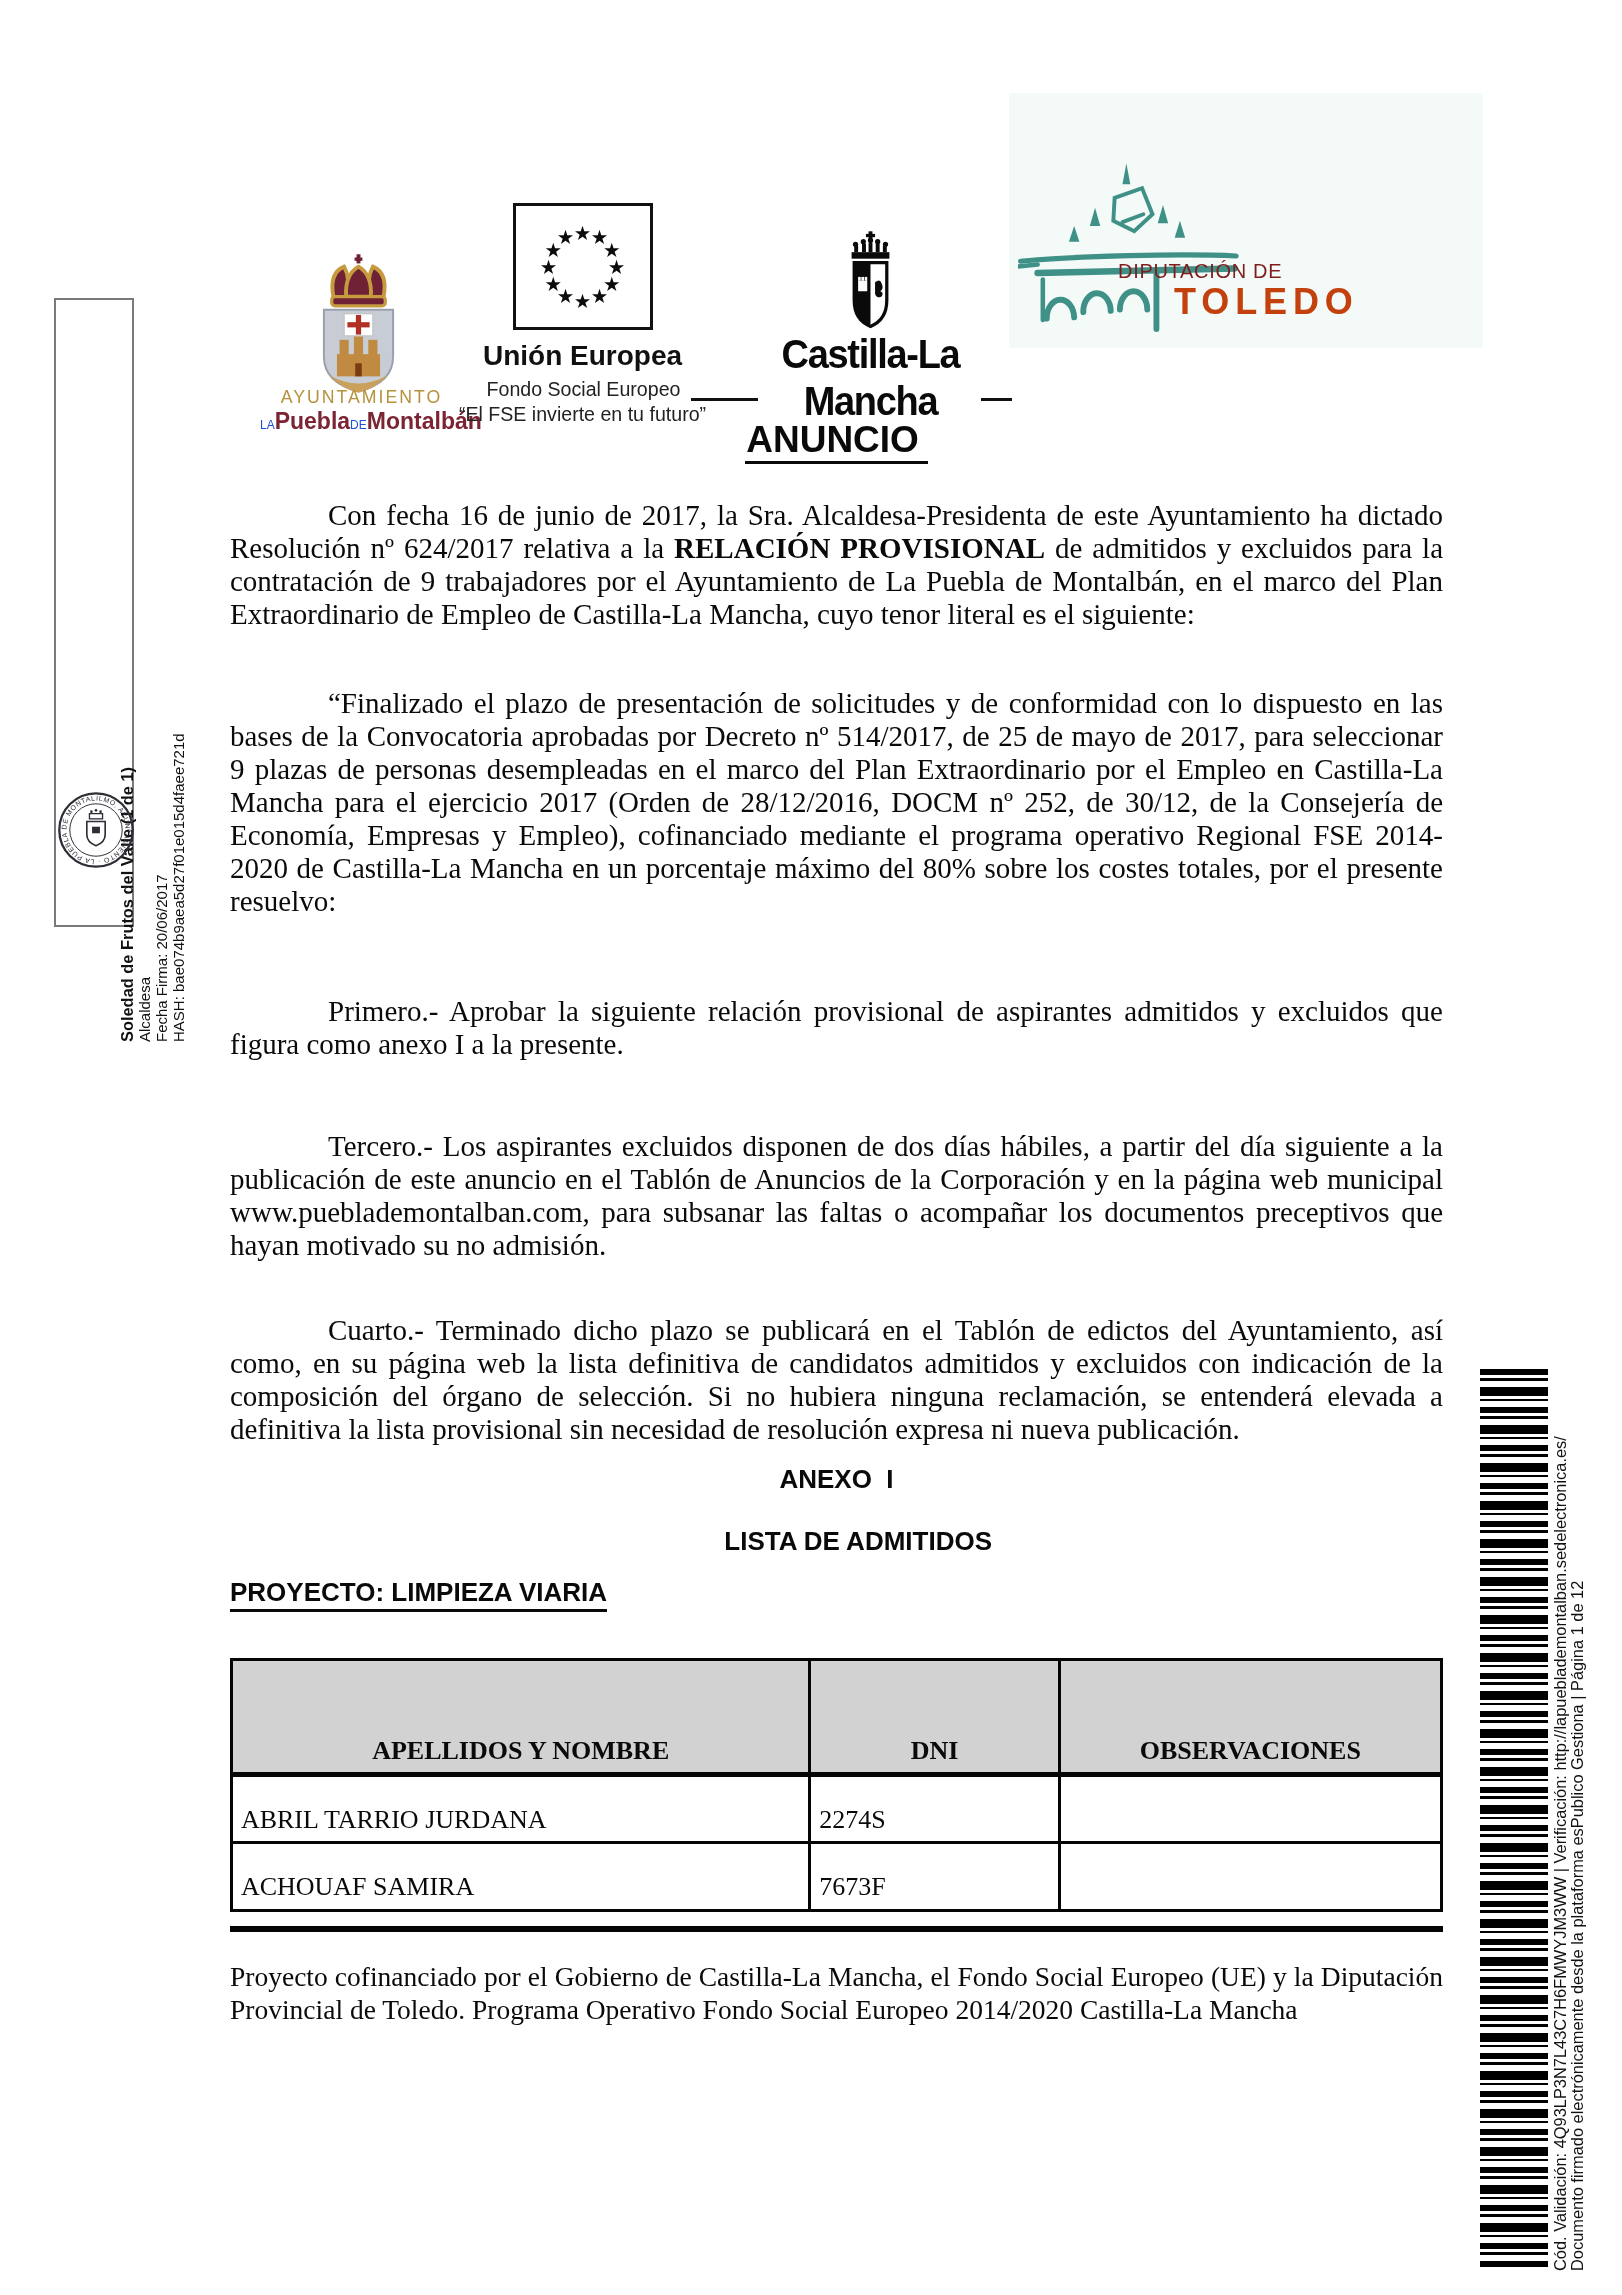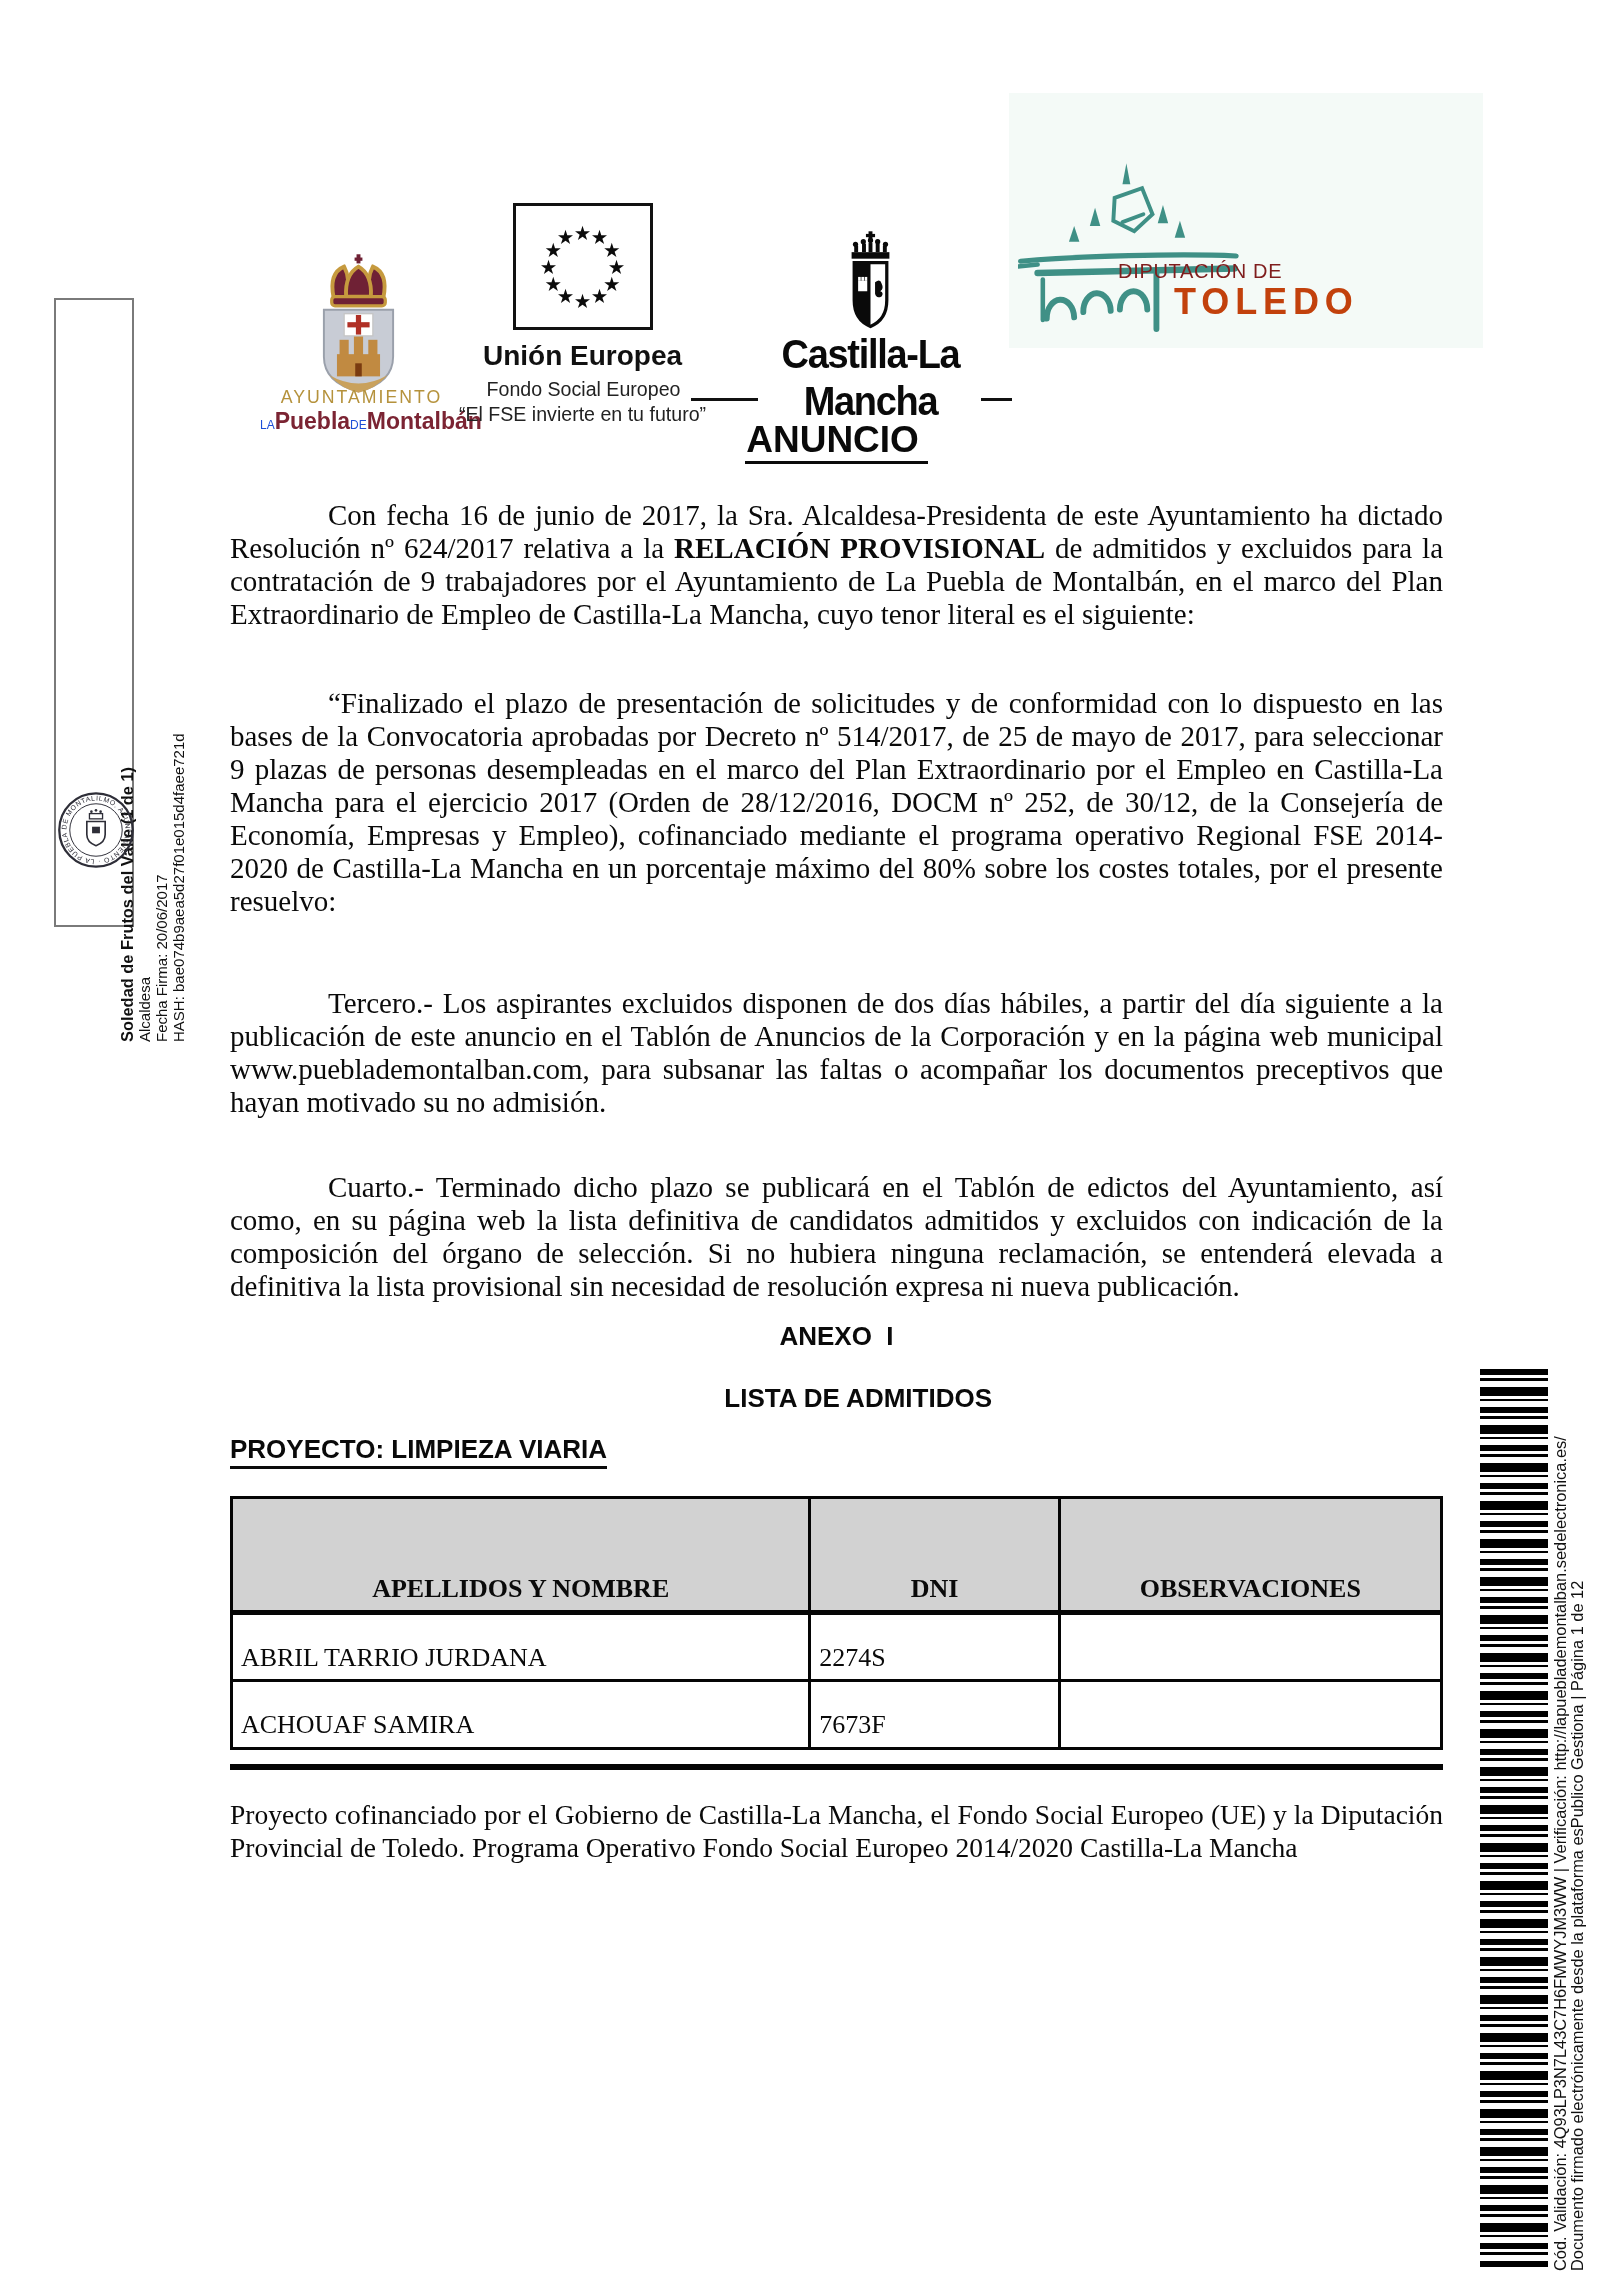--- a/index.html
+++ b/index.html
@@ -68,21 +68,21 @@
   .p3{margin-top:77px !important;}
   .p4{margin-top:65px !important;}
   .p5{margin-top:69px !important;}
   .p6{margin-top:52px !important;}
   .anexo{margin-top:18.3px;text-align:center;font-family:"Liberation Sans",sans-serif;
          font-weight:bold;font-size:26px;line-height:31px;white-space:pre-wrap;}
   .proyecto{margin-top:19.6px;font-family:"Liberation Sans",sans-serif;font-weight:bold;
             font-size:26px;}
   .proyecto span{border-bottom:3.3px solid #0a0a0a;padding-bottom:2px;}
 
-  table.lista{width:100%;border-collapse:collapse;margin-top:31px;border:3.9px solid #050505;}
+  table.lista{width:100%;border-collapse:collapse;margin-top:50px;border:3.9px solid #050505;}
   table.lista th{background:#d2d2d2;height:105px;vertical-align:bottom;text-align:center;
                  font-family:"Liberation Serif",serif;font-weight:bold;font-size:26px;
                  border:3.3px solid #050505;border-bottom:5.9px solid #050505;padding:0 6.5px 6.5px 6.5px;}
   table.lista td{height:55px;vertical-align:bottom;font-size:26px;
                  border:3.3px solid #050505;padding:2.6px 7.9px 6.5px 7.9px;}
 
   .sep-line{margin-top:14.4px;height:6.5px;background:#050505;}
   .footer-p{margin-top:27.5px !important;font-size:27.5px !important;line-height:33px !important;
             text-indent:0 !important;}
 </style>
@@ -225,20 +225,21 @@
   <div class="barcode"></div>
   <div class="vtext t1">Cód. Validación: 4Q93LP3N7L43C7H6FMWYJM3WW | Verificación: http://lapueblademontalban.sedelectronica.es/</div>
   <div class="vtext t2">Documento firmado electrónicamente desde la plataforma esPublico Gestiona | Página 1 de 12</div>
 
   <div class="content">
     <h1 class="h-anuncio"><span>ANUNCIO</span></h1>
 
     <p class="p1"><span>Con fecha 16 de junio de 2017, la Sra. Alcaldesa-Presidenta de este Ayuntamiento ha dictado Resolución nº 624/2017 relativa a la </span><strong>RELACIÓN PROVISIONAL</strong><span> de admitidos y excluidos para la contratación de 9 trabajadores por el Ayuntamiento de La Puebla de Montalbán, en el marco del Plan Extraordinario de Empleo de Castilla-La Mancha, cuyo tenor literal es el siguiente:</span></p>
 
     <p class="p2">“Finalizado el plazo de presentación de solicitudes y de conformidad con lo dispuesto en las bases de la Convocatoria aprobadas por Decreto nº 514/2017, de 25 de mayo de 2017, para seleccionar 9 plazas de personas desempleadas en el marco del Plan Extraordinario por el Empleo en Castilla-La Mancha para el ejercicio 2017 (Orden de 28/12/2016, DOCM nº 252, de 30/12, de la Consejería de Economía, Empresas y Empleo), cofinanciado mediante el programa operativo Regional FSE 2014-2020 de Castilla-La Mancha en un porcentaje máximo del 80% sobre los costes totales, por el presente resuelvo:</p>
+    <p class="p3">Primero.- Aprobar la siguiente relación provisional de aspirantes admitidos y excluidos que figura como anexo I a la presente.</p>
     <p class="p5">Tercero.- Los aspirantes excluidos disponen de dos días hábiles, a partir del día siguiente a la publicación de este anuncio en el Tablón de Anuncios de la Corporación y en la página web municipal www.pueblademontalban.com, para subsanar las faltas o acompañar los documentos preceptivos que hayan motivado su no admisión.</p>
     <p class="p6">Cuarto.- Terminado dicho plazo se publicará en el Tablón de edictos del Ayuntamiento, así como, en su página web la lista definitiva de candidatos admitidos y excluidos con indicación de la composición del órgano de selección. Si no hubiera ninguna reclamación, se entenderá elevada a definitiva la lista provisional sin necesidad de resolución expresa ni nueva publicación.</p>
 
     <div class="anexo"><span>ANEXO  I</span><br>
       <span>LISTA DE ADMITIDOS</span></div>
 
     <div class="proyecto"><span>PROYECTO: LIMPIEZA VIARIA</span></div>
 
     <table class="lista">
       <colgroup>

